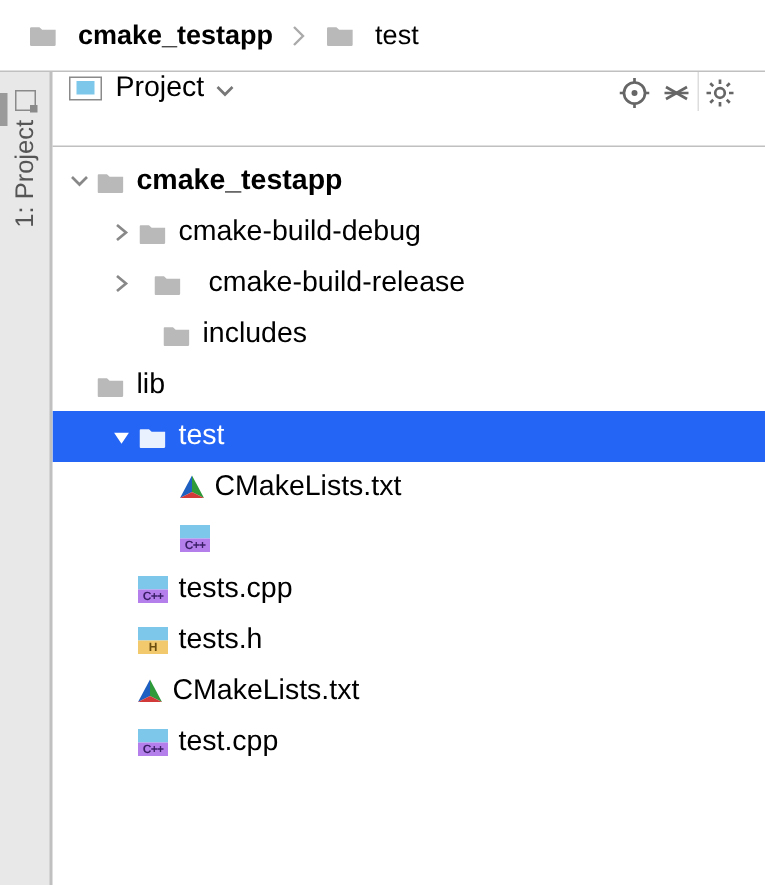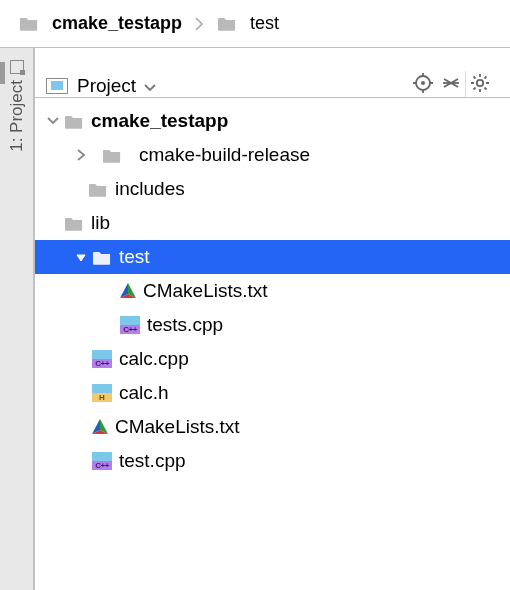--- a/index.html
+++ b/index.html
@@ -13,21 +13,21 @@
   .crumb-label { white-space:nowrap; }
 
   .body { flex:1; display:flex; min-height:0; }
 
   .leftbar { width:34px; background:#e8e8e8; border-right:1px solid #c0c0c0; display:flex; align-items:flex-start; justify-content:center; padding-top:12px; position:relative; }
   .leftbar-tab { width:24px; display:flex; flex-direction:column; align-items:center; }
   .leftbar-label { writing-mode:vertical-rl; transform:rotate(180deg); font-size:17px; color:#555; margin-top:6px; }
   .leftbar-marker { position:absolute; left:0; top:14px; width:5px; height:22px; background:#9a9a9a; }
 
   .panel { flex:1; display:flex; flex-direction:column; border-left:1px solid #c0c0c0; }
-  .panel-header { height:50px; border-bottom:1px solid #c0c0c0; display:flex; align-items:flex-end; padding:0 16px 0 10px; }
+  .panel-header { height:50px; border-bottom:1px solid #c0c0c0; display:flex; align-items:flex-start; padding:0 16px 0 10px; }
   .panel-title-wrap { display:flex; align-items:center; gap:8px; }
   .panel-title { font-size:19px; }
   .spacer { flex:1; }
   .hdr-icon-btn { width:28px; height:28px; display:flex; align-items:center; justify-content:center; cursor:pointer; color:#555; }
 
   .tree { flex:1; overflow:auto; padding:6px 0; }
   .row { height:34px; display:flex; align-items:center; padding-left:8px; white-space:nowrap; cursor:default; }
   .row.selected { background:#2565f5; color:#fff; }
   .row.selected .arrow svg path { stroke:#fff; fill:#fff; }
   .row.selected .folder-icon svg path { fill:#fff; opacity:.9; }
@@ -149,34 +149,47 @@
               </svg>
         </span>
         <span class="node-icon folder-icon">
           <svg width="18" height="15" viewBox="0 0 20 16">
                 <path d="M1 2h6l2 2h10v11a1 1 0 0 1-1 1H1a1 1 0 0 1-1-1V3a1 1 0 0 1 1-1z"></path>
               </svg>
         </span>
         <span class="node-label bold">cmake_testapp</span>
       </div>
       <div id="tree-body">
+            <div class="row" style="padding-left: 36px;">
+              <span class="arrow">
+                <svg width="12" height="12" viewBox="0 0 12 12">
+                  <path d="M3 1l6 5-6 5" fill="none" stroke="#888" stroke-width="1.8"></path>
+                </svg>
+              </span>
+              <span class="node-icon folder-icon">
+                <svg width="18" height="15" viewBox="0 0 20 16">
+                  <path d="M1 2h6l2 2h10v11a1 1 0 0 1-1 1H1a1 1 0 0 1-1-1V3a1 1 0 0 1 1-1z"></path>
+                </svg>
+              </span>
+              <span class="node-label">cmake-build-debug</span>
+            </div>
             <div class="row" style="padding-left: 36px; gap: 10px;">
               <span class="arrow">
                 <svg width="12" height="12" viewBox="0 0 12 12">
                   <path d="M3 1l6 5-6 5" fill="none" stroke="#888" stroke-width="1.8"></path>
                 </svg>
               </span>
               <span class="node-icon folder-icon">
                 <svg width="18" height="15" viewBox="0 0 20 16">
                   <path d="M1 2h6l2 2h10v11a1 1 0 0 1-1 1H1a1 1 0 0 1-1-1V3a1 1 0 0 1 1-1z"></path>
                 </svg>
               </span>
               <span class="node-label">cmake-build-release</span>
             </div>
-            <div class="row" style="padding-left: 32px;">
+            <div class="row" style="padding-left: 52px;">
               <span class="arrow blank">
                 <svg width="12" height="12" viewBox="0 0 12 12">
                   <path d="M3 1l6 5-6 5" fill="none" stroke="#888" stroke-width="1.8"></path>
                 </svg>
               </span>
               <span class="node-icon folder-icon">
                 <svg width="18" height="15" viewBox="0 0 20 16">
                   <path d="M1 2h6l2 2h10v11a1 1 0 0 1-1 1H1a1 1 0 0 1-1-1V3a1 1 0 0 1 1-1z"></path>
                 </svg>
               </span>
@@ -228,49 +241,48 @@
                 <svg width="12" height="12" viewBox="0 0 12 12">
                   <path d="M3 1l6 5-6 5" fill="none" stroke="#888" stroke-width="1.8"></path>
                 </svg>
               </span>
               <span class="node-icon">
                 <span class="cpp-badge">
                   <span class="top"></span>
                   <span class="bot">C++</span>
                 </span>
               </span>
-              <span class="node-label">tests.cpp</span>
             </div>
             <div class="row" style="padding-left: 36px;">
               <span class="arrow blank">
                 <svg width="12" height="12" viewBox="0 0 12 12">
                   <path d="M3 1l6 5-6 5" fill="none" stroke="#888" stroke-width="1.8"></path>
                 </svg>
               </span>
               <span class="node-icon">
                 <span class="cpp-badge">
                   <span class="top"></span>
                   <span class="bot">C++</span>
                 </span>
               </span>
-              <span class="node-label">calc.cpp</span>
+              <span class="node-label">tests.cpp</span>
             </div>
             <div class="row" style="padding-left: 36px;">
               <span class="arrow blank">
                 <svg width="12" height="12" viewBox="0 0 12 12">
                   <path d="M3 1l6 5-6 5" fill="none" stroke="#888" stroke-width="1.8"></path>
                 </svg>
               </span>
               <span class="node-icon">
                 <span class="h-badge">
                   <span class="top"></span>
                   <span class="bot">H</span>
                 </span>
               </span>
-              <span class="node-label">calc.h</span>
+              <span class="node-label">tests.h</span>
             </div>
             <div class="row" style="padding-left: 36px;">
               <span class="arrow blank">
                 <svg width="12" height="12" viewBox="0 0 12 12">
                   <path d="M3 1l6 5-6 5" fill="none" stroke="#888" stroke-width="1.8"></path>
                 </svg>
               </span>
               <span class="node-icon cmake-icon">
                 <svg width="18" height="18" viewBox="0 0 18 18">
                   <path d="M9 1 L17 16 L9 12 Z" fill="#2e9a3a"></path>

